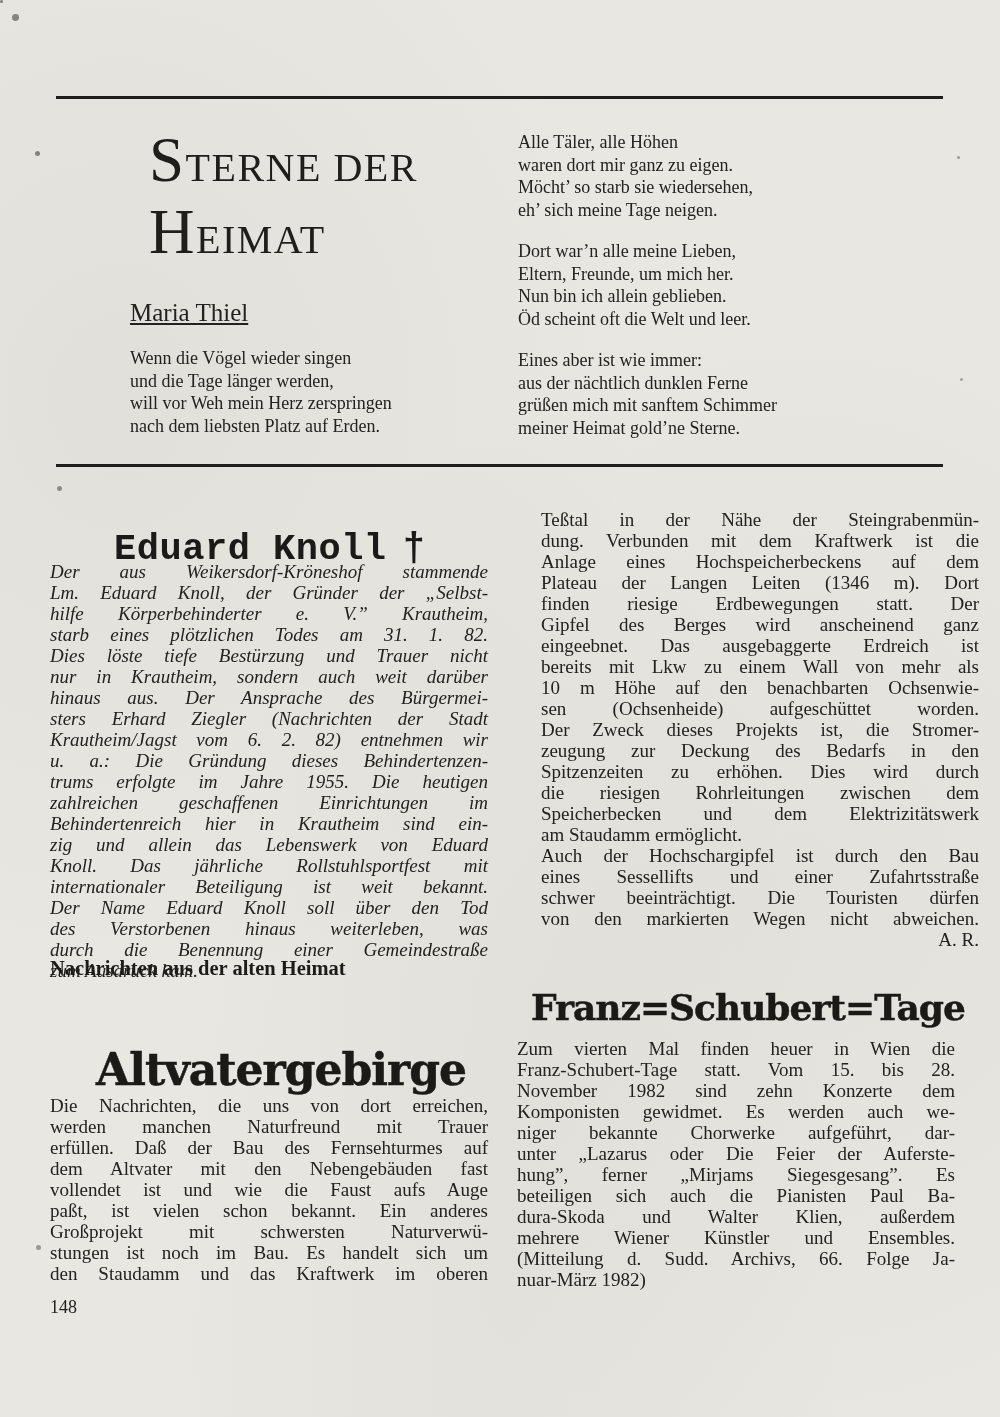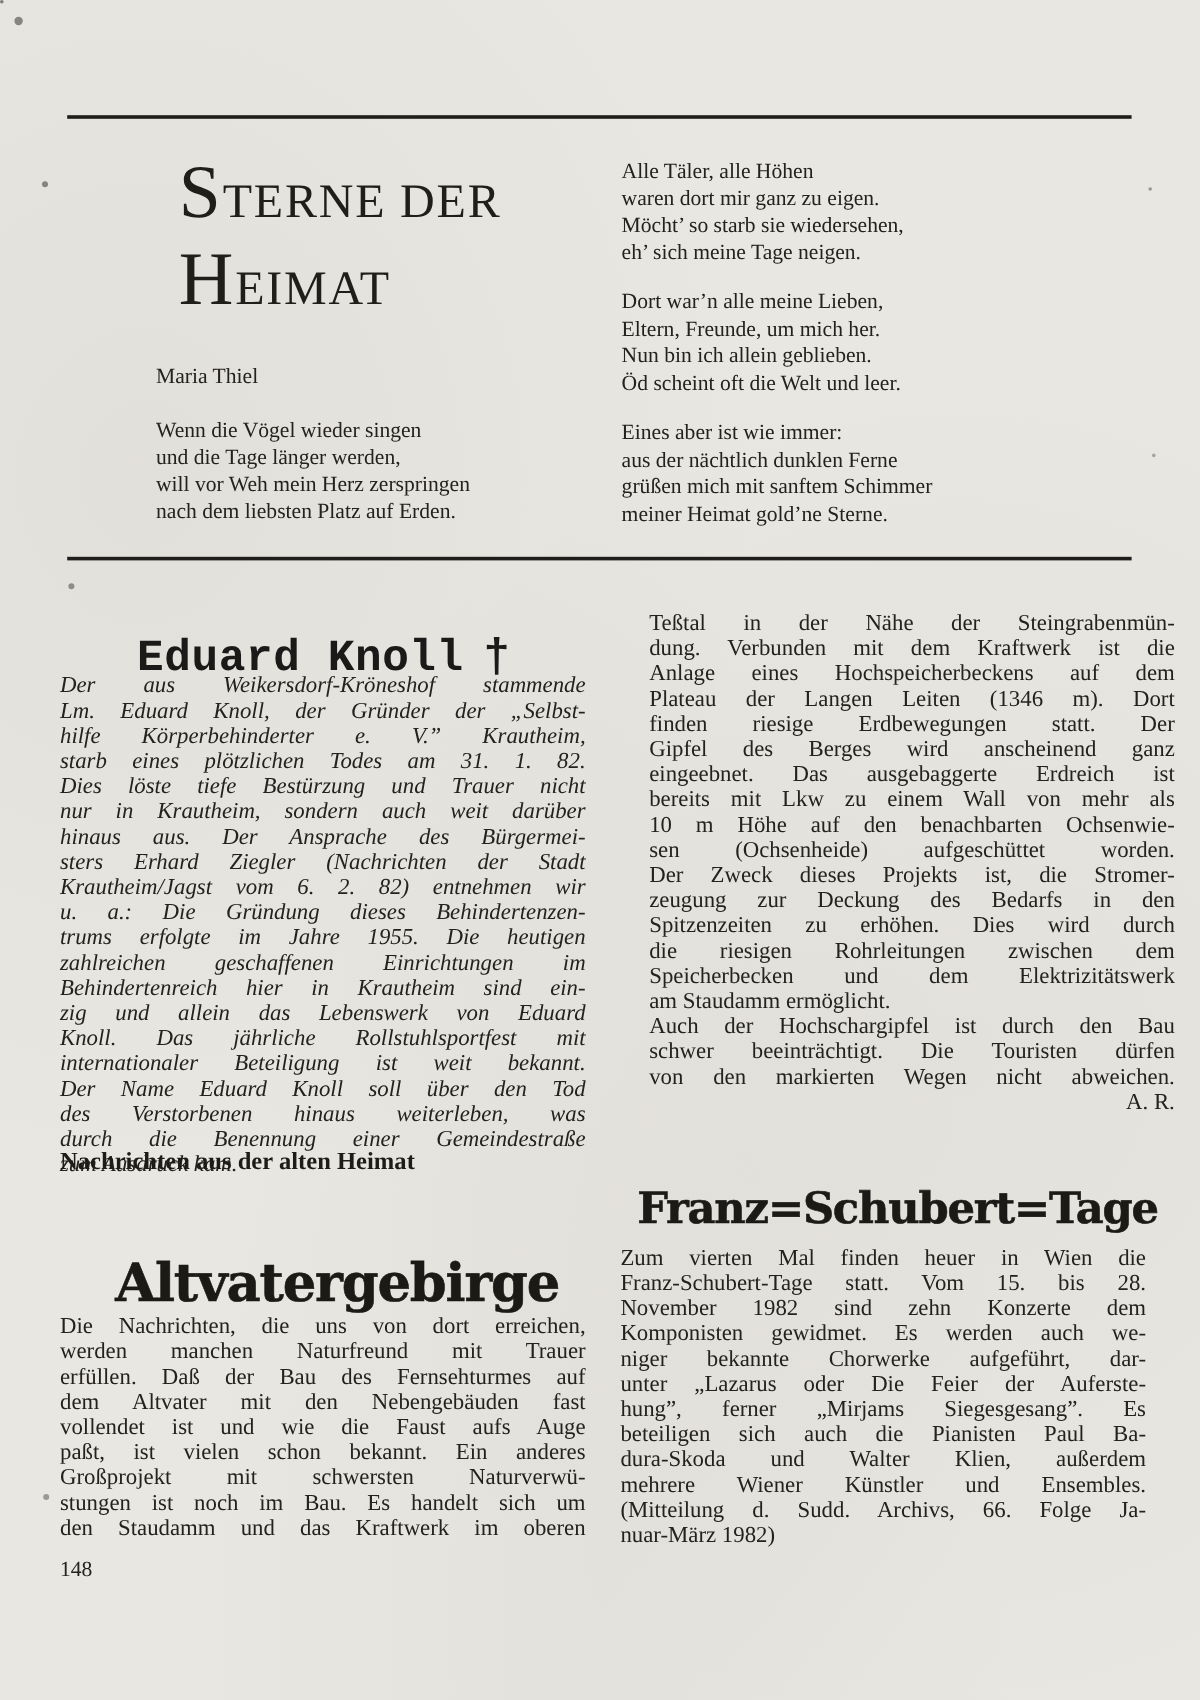--- a/index.html
+++ b/index.html
@@ -32,21 +32,21 @@
   .rule-top { top:96px; }
   .rule-mid { top:464px; }
 
   
   .masthead {
     position:absolute; left:128px; top:128px; width:400px;
     color:#1f1e1b;
   }
   .m-line { line-height:65px; font-size:40px; letter-spacing:1.5px; white-space:nowrap;margin-left:21px; }
   .m-init { font-size:63px; letter-spacing:1.5px; }
-  .poem-author { position:absolute; left:130px; top:302px; font-size:18px; line-height:22px; }
+  .poem-author { position:absolute; left:130px; top:302px; font-size:25px; line-height:22px;text-decoration:underline; }
 
   .poem { font-size:18px; line-height:22.5px; }
   .poem .tline { text-align:left; text-align-last:left; }
   .poem-left  { position:absolute; left:130px; top:347px; width:370px; }
   .poem-right { position:absolute; left:518px; top:131px; width:440px; }
   .stanza + .stanza { margin-top:19px; }
 
   
   .body-text { font-size:19px; line-height:21px; }
   .tline { text-align:justify; text-align-last:justify; }
@@ -165,20 +165,21 @@
       <div class="tline">bereits mit Lkw zu einem Wall von mehr als</div>
       <div class="tline">10 m Höhe auf den benachbarten Ochsenwie-</div>
       <div class="tline">sen (Ochsenheide) aufgeschüttet worden.</div>
       <div class="tline">Der Zweck dieses Projekts ist, die Stromer-</div>
       <div class="tline">zeugung zur Deckung des Bedarfs in den</div>
       <div class="tline">Spitzenzeiten zu erhöhen. Dies wird durch</div>
       <div class="tline">die riesigen Rohrleitungen zwischen dem</div>
       <div class="tline">Speicherbecken und dem Elektrizitätswerk</div>
       <div class="tline a-l">am Staudamm ermöglicht.</div>
       <div class="tline">Auch der Hochschargipfel ist durch den Bau</div>
+      <div class="tline">eines Sessellifts und einer Zufahrtsstraße</div>
       <div class="tline">schwer beeinträchtigt. Die Touristen dürfen</div>
       <div class="tline">von den markierten Wegen nicht abweichen.</div>
       <div class="tline a-r">A. R.</div>
     </div>
 
   <div class="section-label">Nachrichten aus der alten Heimat</div>
 
   <h2 class="fraktur altvater-head">Altvatergebirge</h2>
 
   <div class="body-text altvater-body">

